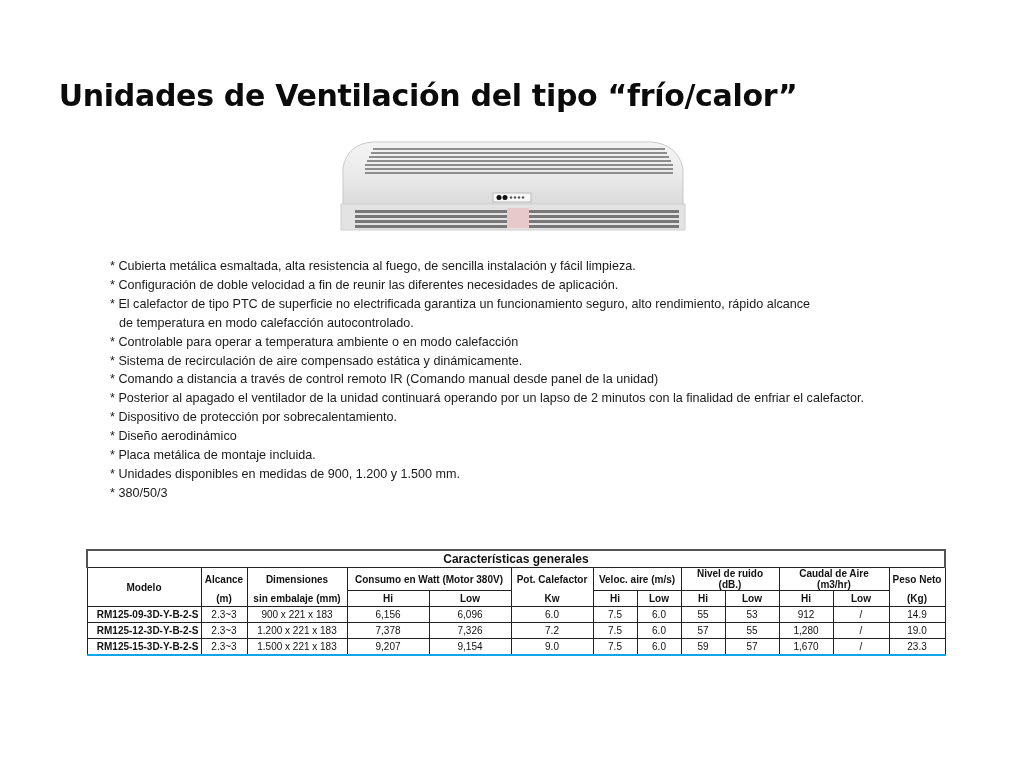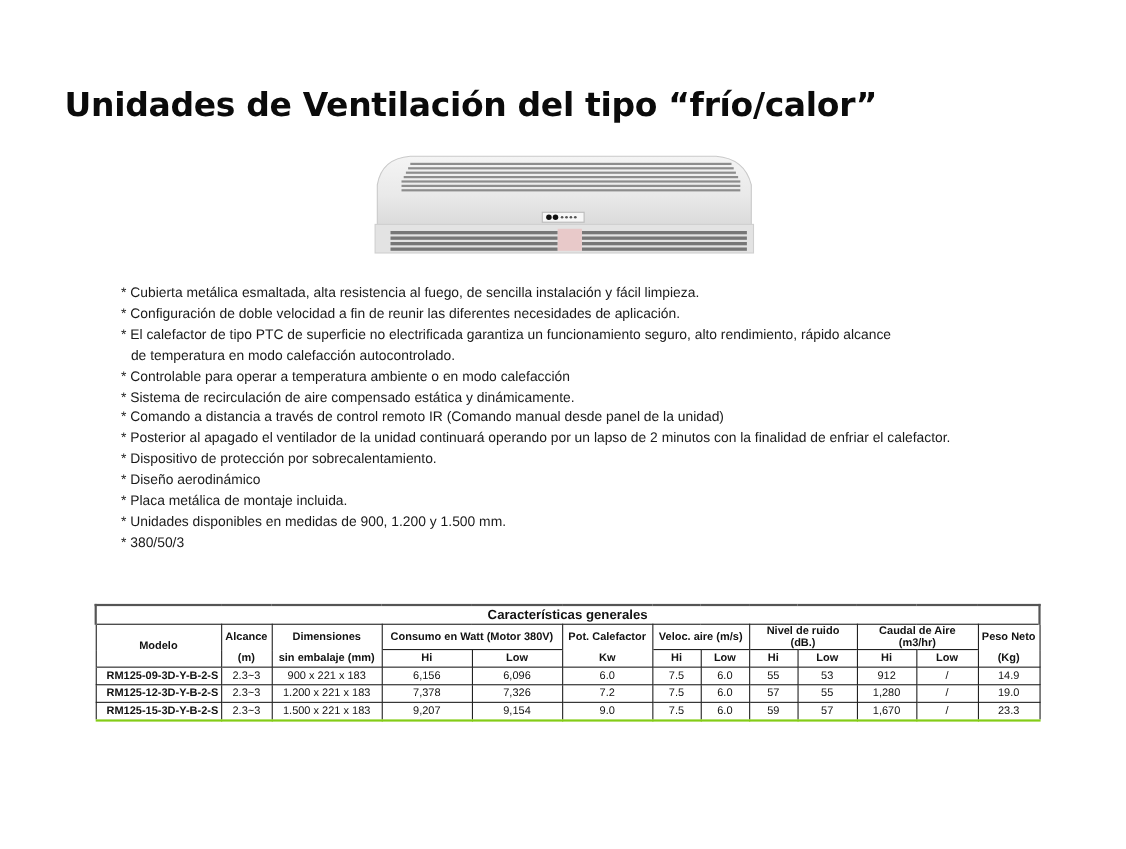--- a/index.html
+++ b/index.html
@@ -9,21 +9,21 @@
   .features { position:absolute; left:86px; top:257px; width:860px; font-size:12.6px; line-height:18.9px; color:#1a1a1a;margin-left:24px; }
   .features .item { white-space:pre; }
   .features .cont { padding-left:9px; }
   .spec { position:absolute; left:86px; top:549px; border-collapse:collapse; font-size:10px; color:#111; }
   .spec td, .spec th { border:1px solid #222; padding:0 2px; text-align:center; height:15px; white-space:nowrap; }
   .spec th { font-weight:bold; }
   .spec .caption-row th { font-size:12px; height:16px; border:2px solid #555; border-bottom:1px solid #222; }
   .spec .model { font-weight:bold; text-align:right;margin-left:44px; }
   .spec .hdr-top th { border-bottom:none; }
   .spec .hdr-sub th { border-top:none; }
-  .spec .bottom { border-bottom:2px solid #84cc16; }
+  .spec .bottom { border-bottom:2px solid #0ea5e9; }
 </style>
 </head>
 <body>
 
 <div class="title">Unidades de Ventilación del tipo “frío/calor”</div>
 
 <svg class="product" viewBox="0 0 358 93">
   <defs>
     <linearGradient id="body" x1="0" y1="0" x2="0" y2="1">
       <stop offset="0" stop-color="#f4f4f4"></stop>

